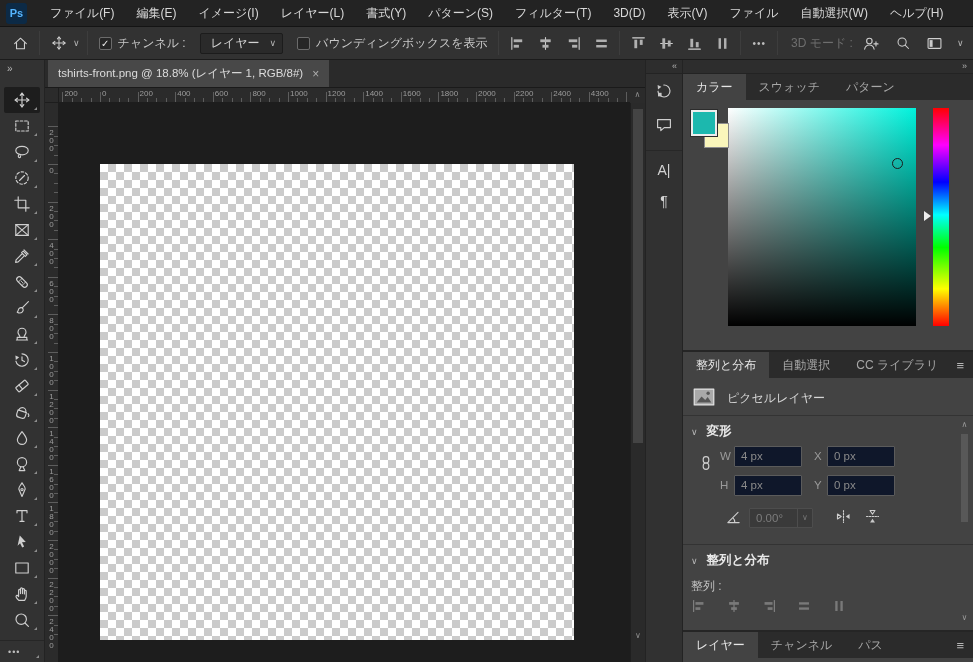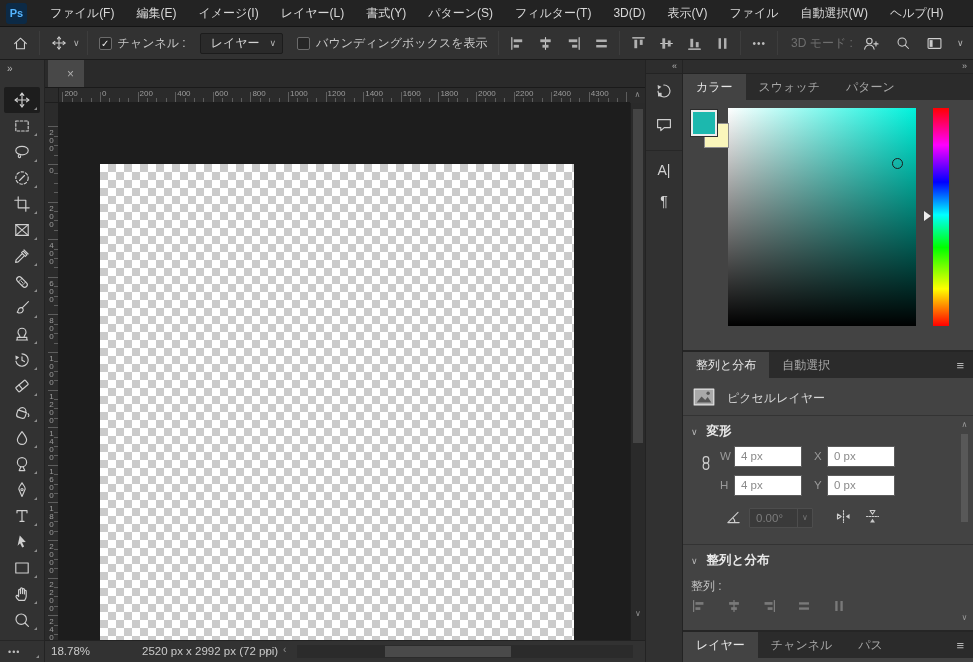--- a/index.html
+++ b/index.html
@@ -103,21 +103,21 @@
 .hue-arrow{position:absolute;left:241px;top:111px;width:0;height:0;border-top:5px solid transparent;
   border-bottom:5px solid transparent;border-left:7px solid #ededed}
 
 .props-content{height:252px;overflow:hidden}
 .pl-thumb{position:absolute;left:10px;top:8px;width:24px;height:20px}
 .pl-label{position:absolute;left:44px;top:12px;color:#d6d6d6;font-size:12px}
 .pdiv{position:absolute;left:0;right:0;height:1px;background:#333}
 .sec-head{position:absolute;left:8px;color:#e8e8e8;font-size:12.5px;font-weight:bold}
 .sec-chev{color:#b8b8b8;font-size:9px;font-weight:normal;margin-right:9px}
 .flabel{position:absolute;color:#9a9a9a;font-size:11.5px}
-.fbox{position:absolute;width:68px;height:21px;background:#ffffff;border:1px solid #5b5b5b;border-radius:1px;
+.fbox{position:absolute;width:68px;height:21px;background:#0f172a;border:1px solid #5b5b5b;border-radius:1px;
   color:#8a8a8a;font-size:11.5px;line-height:19px;padding-left:6px}
 .link-ic{position:absolute;left:14px;top:76px}
 .angle-ic{position:absolute;left:42px;top:131px}
 .angle-box{position:absolute;left:66px;top:130px;width:64px;height:20px;background:#3a3a3a;border:1px solid #4d4d4d;
   border-radius:1px;color:#7c7c7c;font-size:11.5px;line-height:18px;padding-left:6px;display:flex;align-items:center}
 .angle-chev{margin-left:auto;border-left:1px solid #4d4d4d;width:15px;text-align:center;font-size:8px;color:#777;height:100%;line-height:18px}
 .flip{position:absolute;top:130px}
 .al-label{position:absolute;left:8px;color:#c2c2c2;font-size:12px}
 .align-row{position:absolute;left:8px;top:220px;display:flex;gap:19px;opacity:.5}
 .pscroll{position:absolute;right:3px;top:42px;bottom:8px;width:11px}
@@ -404,20 +404,21 @@
             <path d="M12 12l3.4 3.4"></path>
           </svg>
         </div>
       </div>
     <div class="tb-more">•••</div>
   </div>
 
   <div class="docarea">
     <div class="tabbar">
       <div class="doctab">
+        <span>tshirts-front.png @ 18.8% (レイヤー 1, RGB/8#)</span>
         <span class="close">×</span>
       </div>
     </div>
     <div class="rulerrow">
       <div class="corner"></div>
       <div class="hruler" id="hruler">
           <i class="tick maj" style="left:3.4px"></i>
           <i class="tick" style="left:12.8px"></i>
           <i class="tick" style="left:22.2px"></i>
           <i class="tick" style="left:31.6px"></i>
@@ -569,29 +570,20 @@
           <span class="vlab" style="top:514.2px">2400</span>
         </div>
       <div class="canvas">
         <div class="document"></div>
       </div>
       <div class="vscroll">
         <div class="vs-thumb"></div>
         <div class="vs-bot">∨</div>
       </div>
     </div>
-    <div class="statusbar">
-      <span class="st-zoom">18.78%</span>
-      <span class="st-dims">2520 px x 2992 px (72 ppi)</span>
-      <span class="st-chev">›</span>
-      <span class="hs-left">‹</span>
-      <div class="hs-track">
-        <div class="hs-thumb"></div>
-      </div>
-    </div>
   </div>
 
   <div class="dockstrip">
     <div class="dk-head">«</div>
     <div id="dockIcons">
         <div class="dk">
           <svg viewBox="0 0 18 18" style="width:18px;height:18px">
             <path d="M8.8 3A6 6 0 113 9.2"></path>
             <path d="M2.6 3 3 7.4l3.4-2.6z" fill="#c9c9c9" stroke="none"></path>
             <rect x="3" y="10.8" width="3.6" height="3.6" fill="#c9c9c9" stroke="none"></rect>
@@ -629,20 +621,21 @@
       <div class="sat-marker"></div>
       <div class="hue-bar"></div>
       <div class="hue-arrow"></div>
     </div>
     <div class="pgap"></div>
 
     <div class="ptabbar">
       <span id="propTabs" style="display:flex">
           <span class="ptab act">整列と分布</span>
           <span class="ptab">自動選択</span>
+          <span class="ptab">CC ライブラリ</span>
         </span>
       <span class="pmenu">≡</span>
     </div>
     <div class="pcontent props-content">
       <div class="pl-thumb" id="plThumb">
           <svg viewBox="0 0 18 18" style="width:22px;height:22px">
             <rect x="1" y="2.5" width="16" height="13" fill="#a9a9a9" stroke="#e3e3e3" stroke-width="1"></rect>
             <path d="M3 13.5l4-5 3 3 2-2.5 3 4.5z" fill="#565656" stroke="none"></path>
             <circle cx="12.4" cy="6" r="1.4" fill="#565656" stroke="none"></circle>
           </svg>

